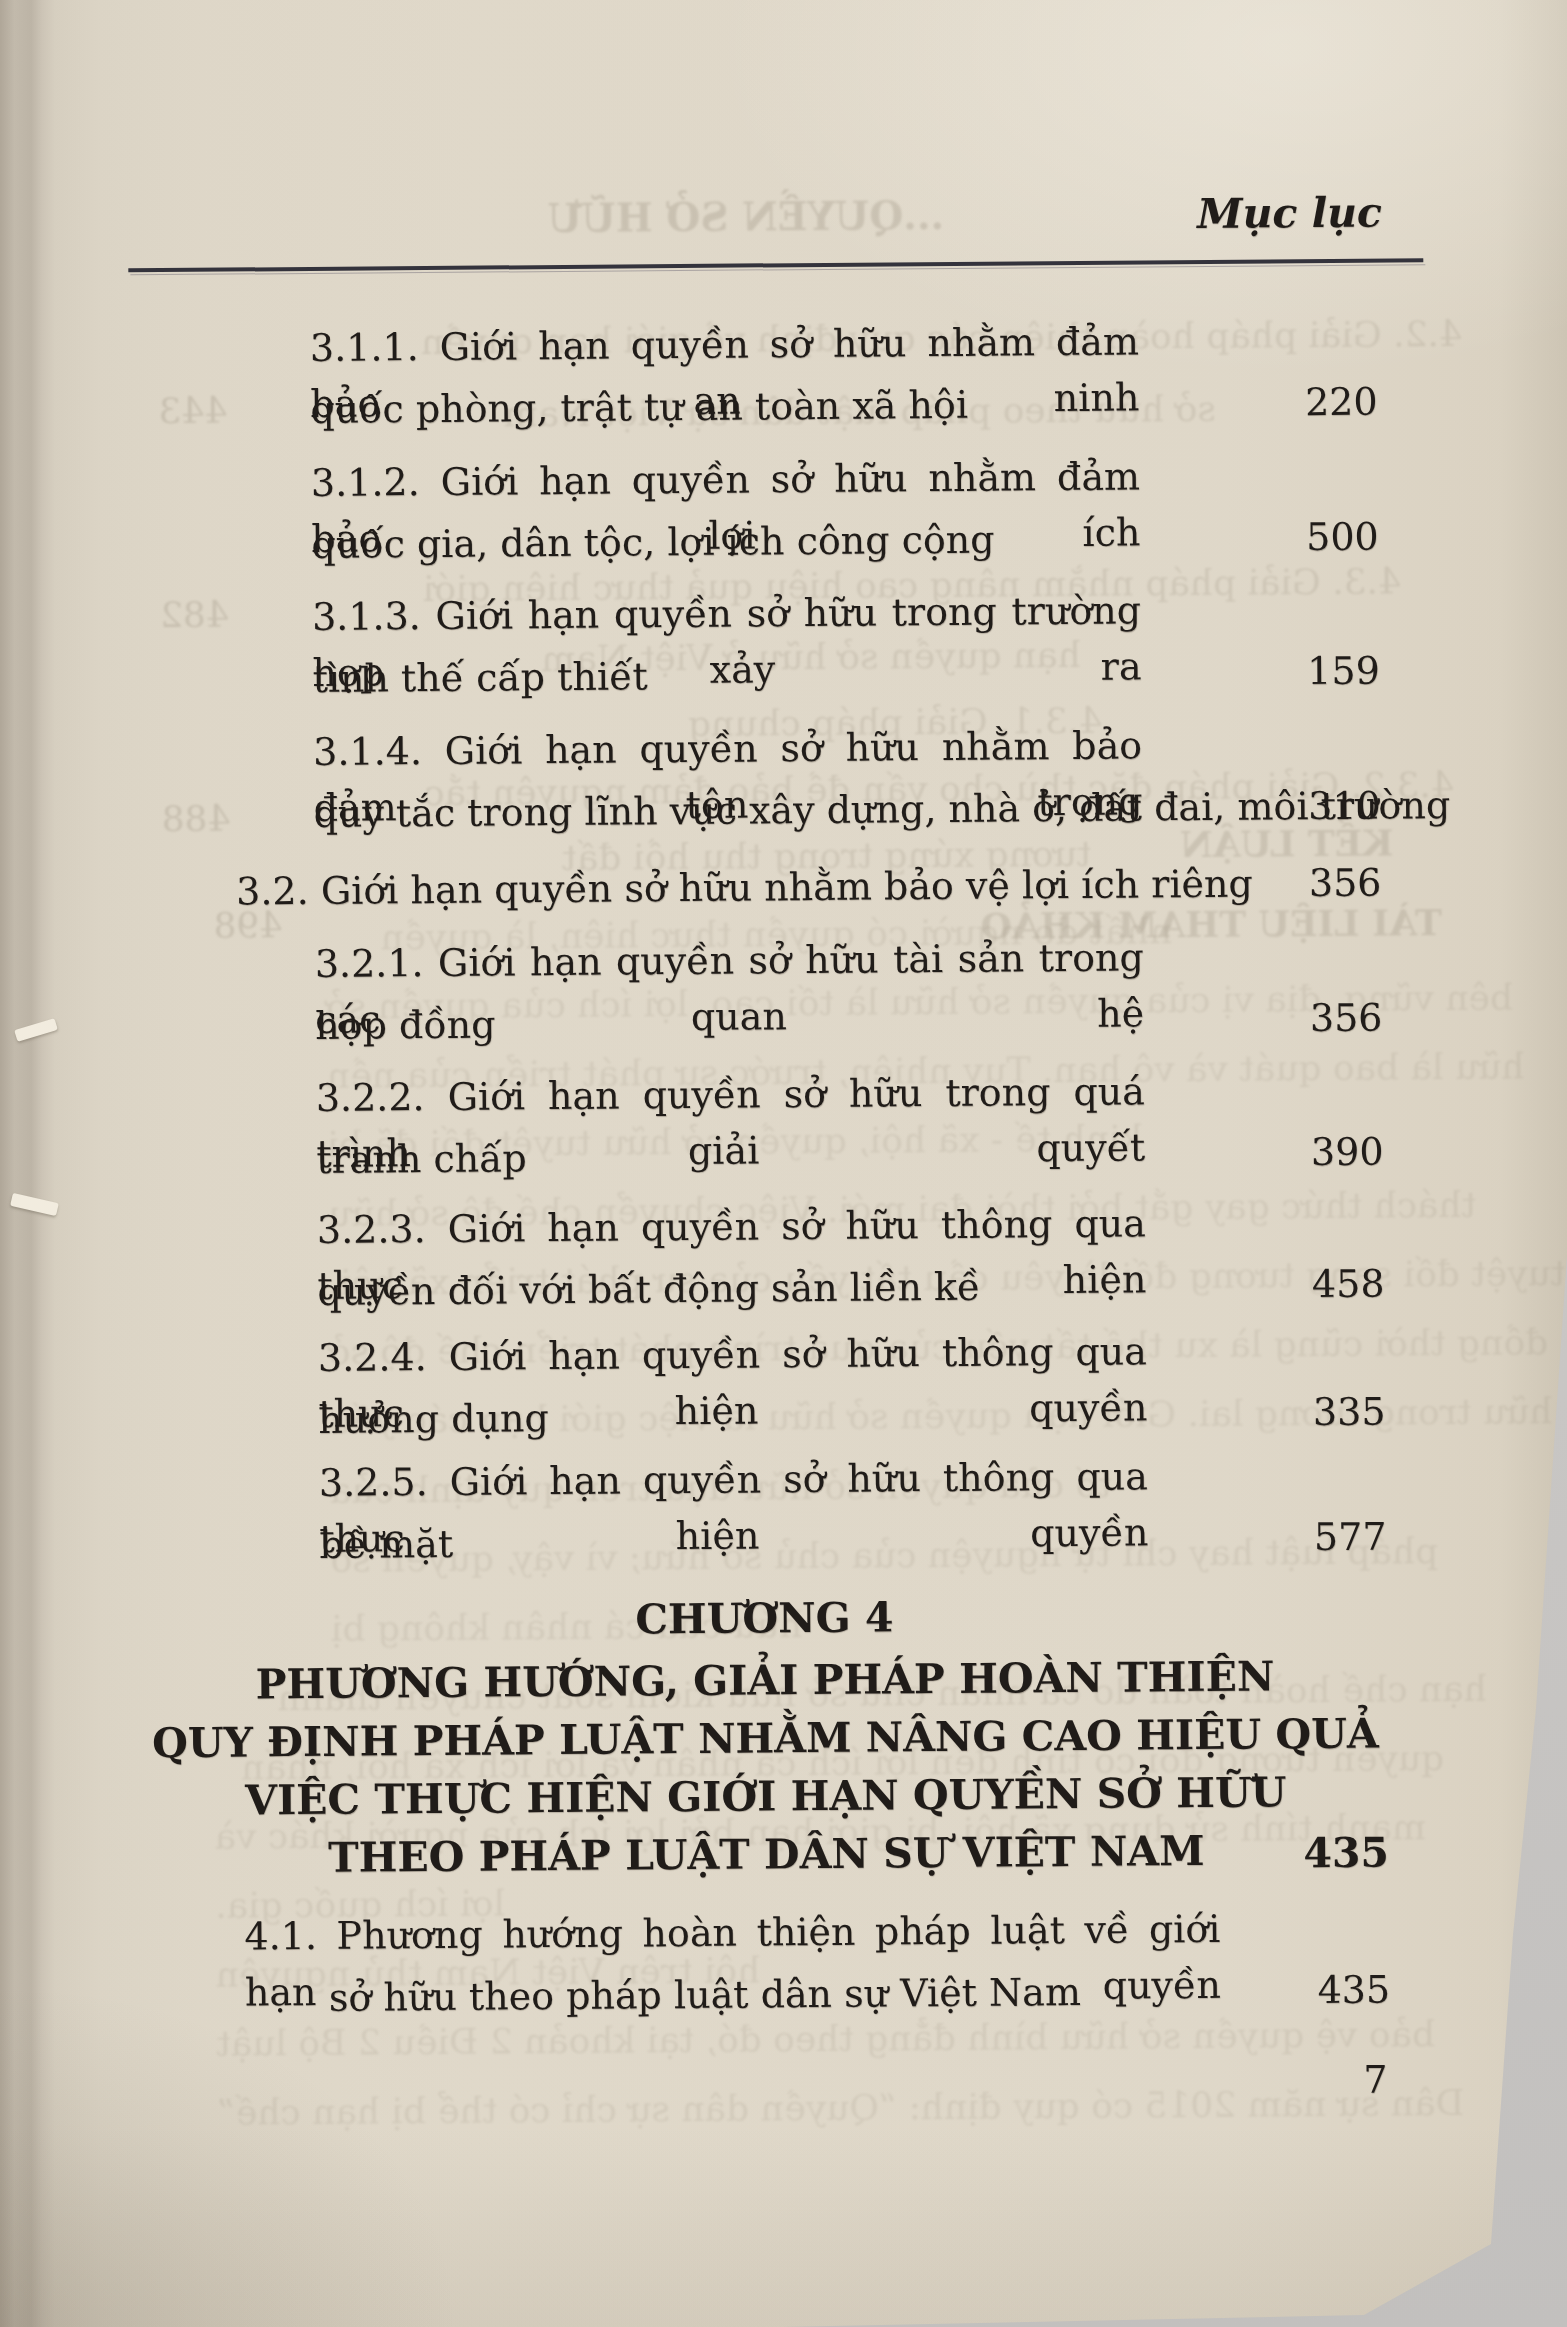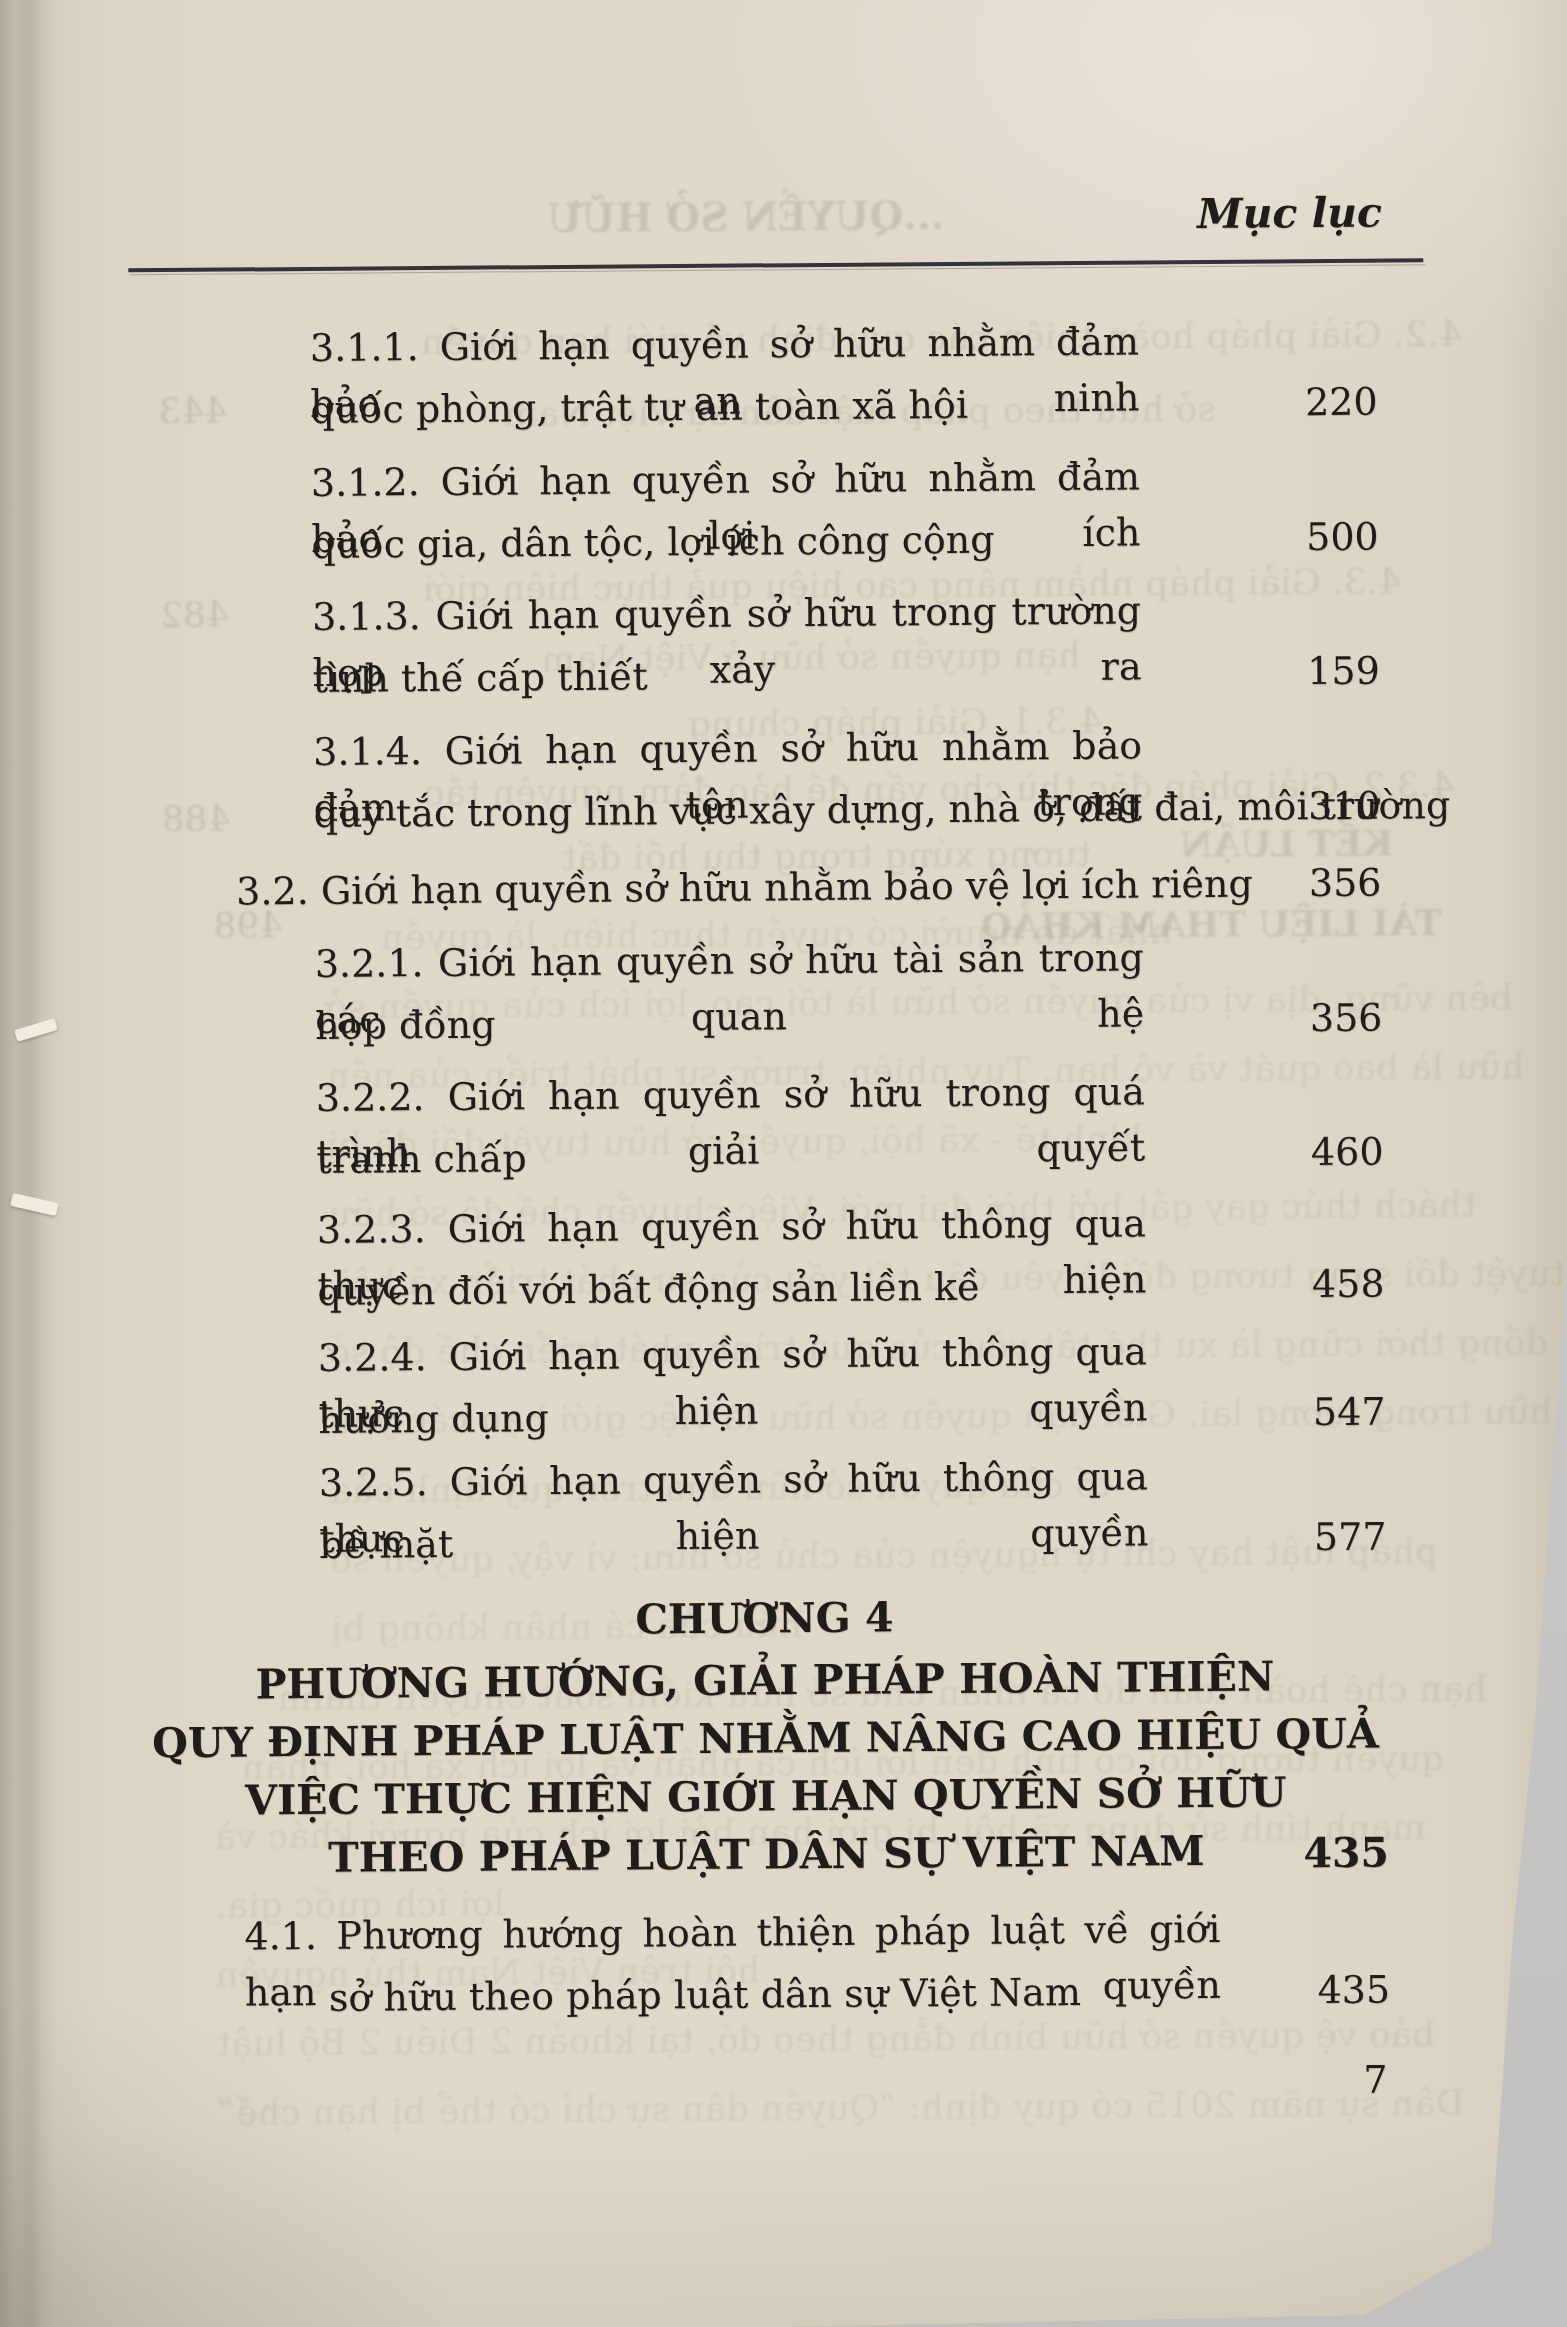--- a/index.html
+++ b/index.html
@@ -132,31 +132,31 @@
     <div class="line last"><span>3.2. Giới hạn quyền sở hữu nhằm bảo vệ lợi ích riêng</span><span class="pg">356</span></div>
   </div>
 
   <div class="entry lvl3 ink" style="top:932px">
     <div class="line first">3.2.1. Giới hạn quyền sở hữu tài sản trong các quan hệ</div>
     <div class="line last"><span>hợp đồng</span><span class="pg">356</span></div>
   </div>
 
   <div class="entry lvl3 ink" style="top:1066px">
     <div class="line first">3.2.2. Giới hạn quyền sở hữu trong quá trình giải quyết</div>
-    <div class="line last"><span>tranh chấp</span><span class="pg">460</span></div>
+    <div class="line last"><span>tranh chấp</span><span class="pg">390</span></div>
   </div>
 
   <div class="entry lvl3 ink" style="top:1198px">
     <div class="line first">3.2.3. Giới hạn quyền sở hữu thông qua thực hiện</div>
     <div class="line last"><span>quyền đối với bất động sản liền kề</span><span class="pg">458</span></div>
   </div>
 
   <div class="entry lvl3 ink" style="top:1326px">
     <div class="line first">3.2.4. Giới hạn quyền sở hữu thông qua thực hiện quyền</div>
-    <div class="line last"><span>hưởng dụng</span><span class="pg">547</span></div>
+    <div class="line last"><span>hưởng dụng</span><span class="pg">335</span></div>
   </div>
 
   <div class="entry lvl3 ink" style="top:1451px">
     <div class="line first">3.2.5. Giới hạn quyền sở hữu thông qua thực hiện quyền</div>
     <div class="line last"><span>bề mặt</span><span class="pg">577</span></div>
   </div>
 
   <div class="ch ink" style="top:1593px">CHƯƠNG 4</div>
   <div class="ch ink" style="top:1655px">PHƯƠNG HƯỚNG, GIẢI PHÁP HOÀN THIỆN</div>
   <div class="ch ink" style="top:1713px">QUY ĐỊNH PHÁP LUẬT NHẰM NÂNG CAO HIỆU QUẢ</div>

